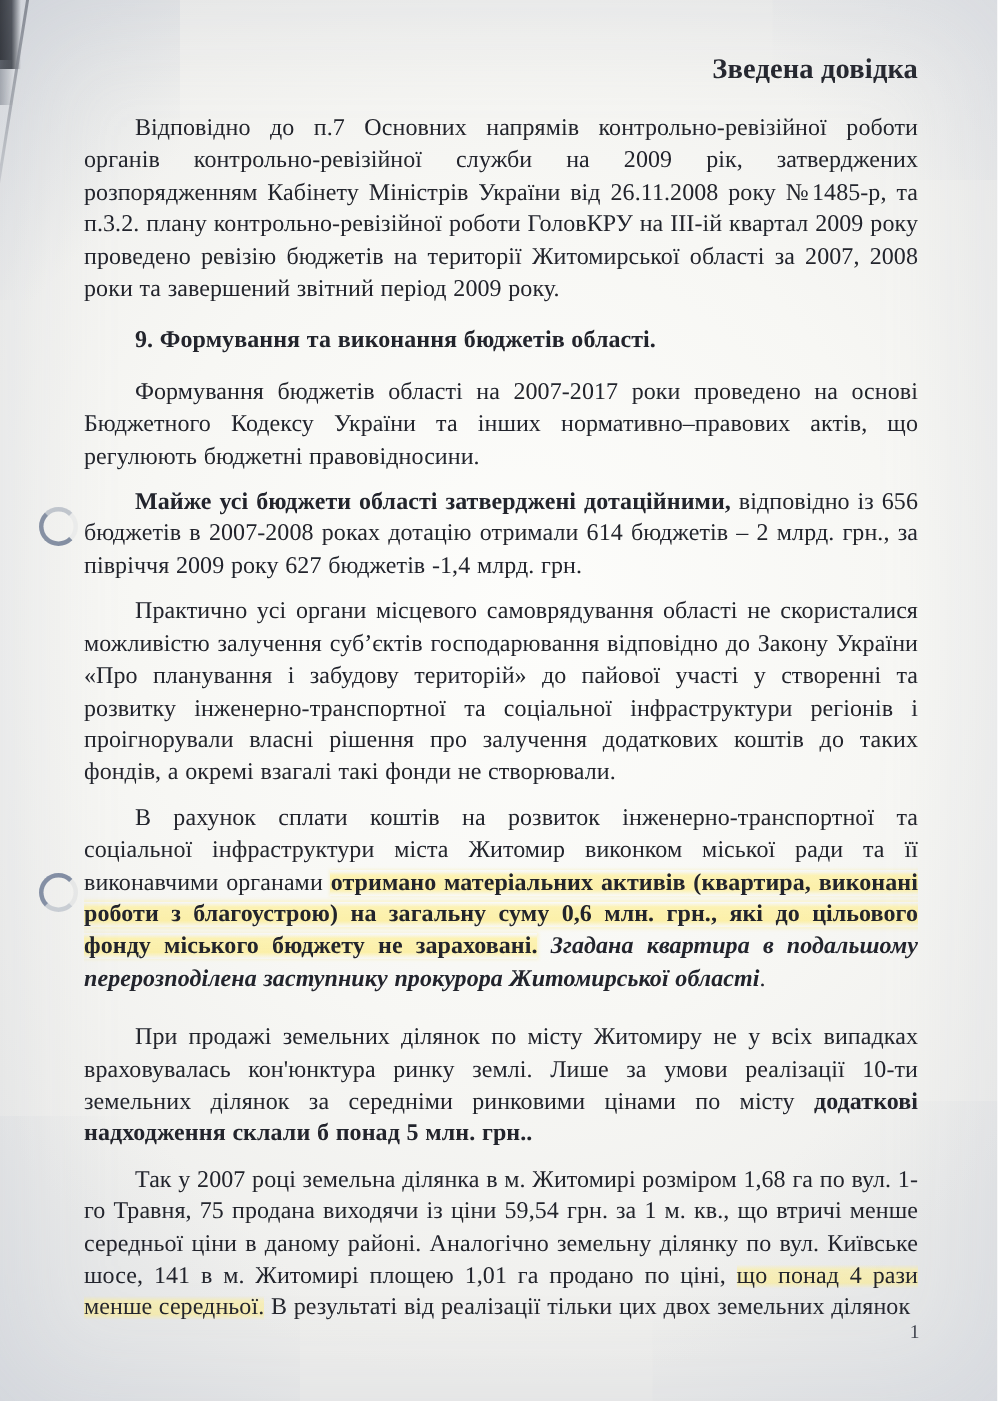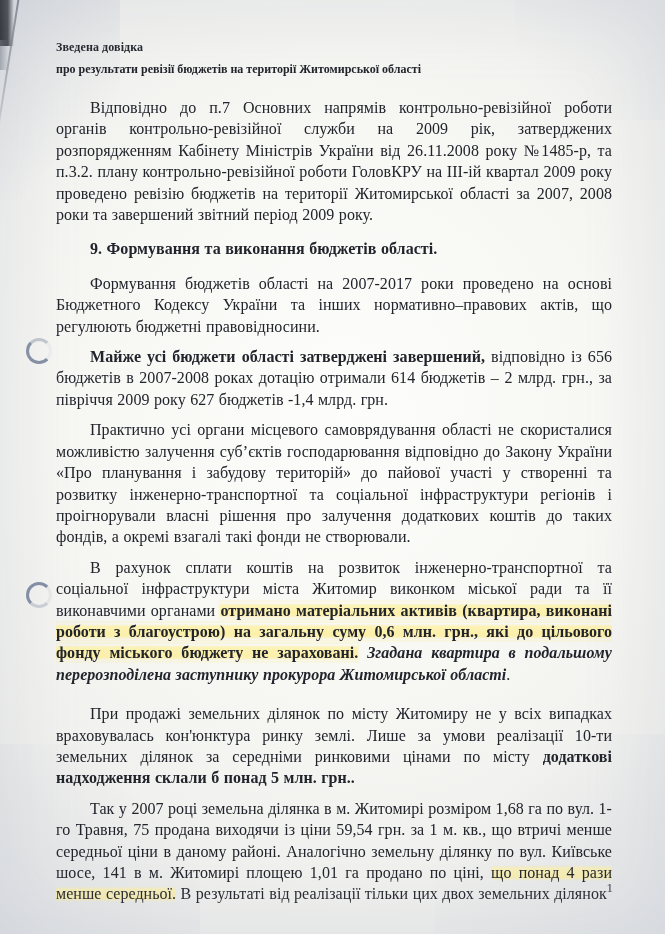--- a/index.html
+++ b/index.html
@@ -89,23 +89,23 @@
   }
 
   
   .doc {
     position: absolute;
     left: 56px;
     top: 36px;
     width: 556px;
   }
   .title {
-    text-align: left;
+    text-align: right;
     font-weight: bold;
-    font-size: 12px;
+    font-size: 19px;
     line-height: 22px;
     letter-spacing: .1px;
   }
   .title .l2 { letter-spacing: 0; }
   p.body {
     margin: 0;
     text-align: justify;
     text-indent: 34px;
     font-size: 16px;
     line-height: 21.4px;
@@ -165,38 +165,37 @@
   <div class="scan-edge-left2"></div>
   <div class="crease"></div>
 
   <div class="pen-mark" style="left:26px; top:338px;"></div>
   <div class="pen-mark m2" style="left:26px; top:582px;"></div>
 
   <div class="doc">
 
     <div class="title">
       <div>Зведена довідка</div>
-      <div class="l2">про результати ревізії бюджетів на території Житомирської області</div>
     </div>
 
     <div class="gap-lg"></div>
 
     <p class="body">Відповідно до п.7 Основних напрямів контрольно-ревізійної роботи органів контрольно-ревізійної служби на 2009 рік, затверджених розпорядженням Кабінету Міністрів України від 26.11.2008 року №1485-р, та п.3.2. плану контрольно-ревізійної роботи ГоловКРУ на ІІІ-ій квартал 2009 року проведено ревізію бюджетів на території Житомирської області за 2007, 2008 роки та завершений звітний період 2009 року.</p>
 
     <div class="gap-md"></div>
 
     <p class="body center-head">9.  Формування та виконання бюджетів області.</p>
 
     <div class="gap-md"></div>
 
     <p class="body">Формування бюджетів області на 2007-2017 роки проведено на основі Бюджетного Кодексу України  та інших нормативно–правових актів, що регулюють бюджетні правовідносини.</p>
 
     <div class="gap-sm"></div>
 
-    <p class="body"><b class="bd">Майже усі бюджети області затверджені завершений,</b><span> відповідно із 656 бюджетів в 2007-2008 роках дотацію отримали 614 бюджетів – 2 млрд. грн., за півріччя 2009 року 627 бюджетів -1,4 млрд. грн.</span></p>
+    <p class="body"><b class="bd">Майже усі бюджети області затверджені дотаційними,</b><span> відповідно із 656 бюджетів в 2007-2008 роках дотацію отримали 614 бюджетів – 2 млрд. грн., за півріччя 2009 року 627 бюджетів -1,4 млрд. грн.</span></p>
 
     <div class="gap-sm"></div>
 
     <p class="body">Практично усі органи місцевого самоврядування області не скористалися можливістю залучення суб’єктів господарювання відповідно до Закону України «Про планування і забудову територій» до пайової участі у створенні та розвитку інженерно-транспортної та соціальної інфраструктури регіонів і проігнорували власні рішення про залучення додаткових коштів до таких фондів, а окремі взагалі такі фонди не створювали.</p>
 
     <div class="gap-sm"></div>
 
     <p class="body"><span>В рахунок сплати коштів на розвиток інженерно-транспортної та  соціальної інфраструктури міста Житомир виконком міської ради та її виконавчими органами </span><b class="bd hl">отримано матеріальних активів (квартира, виконані роботи з благоустрою) на загальну суму 0,6 млн. грн., які до цільового фонду міського бюджету не зараховані.</b><span> </span><i class="bi">Згадана квартира в подальшому перерозподілена заступнику прокурора Житомирської області</i><span>.</span></p>
 
     <div class="gap-sm"></div>

